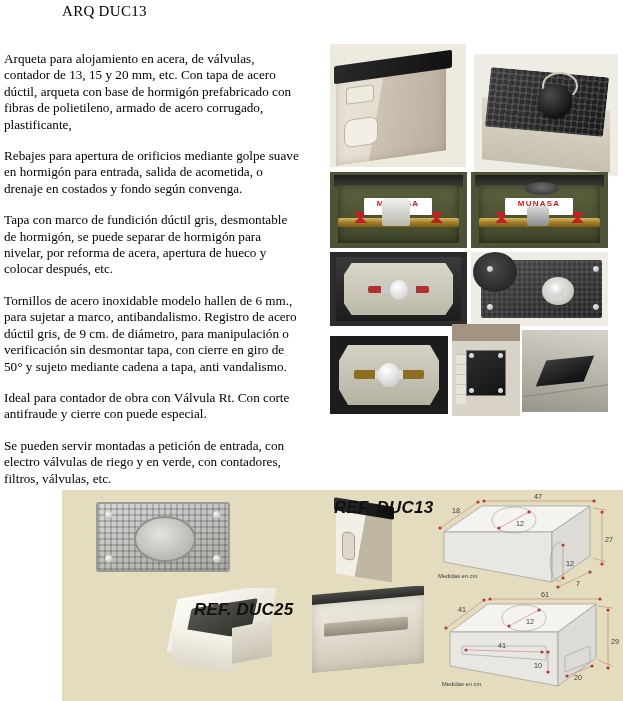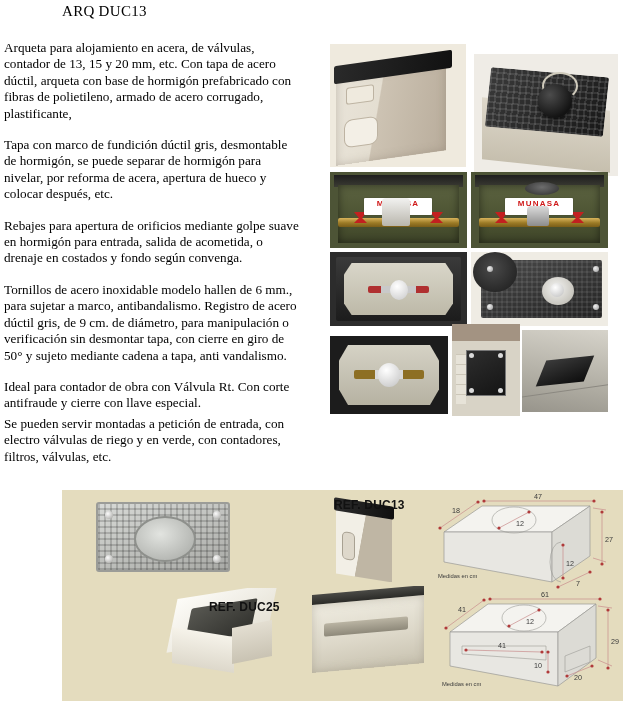--- a/index.html
+++ b/index.html
@@ -29,21 +29,21 @@
 
   
   #description {
     position: absolute;
     left: 4px;
     top: 36px;
     width: 296px;
     font-size: 13.2px;
     line-height: 16.4px;
   }
-  #description p { margin: 4px 0 15px 0; }
+  #description p { margin: 15px 0 15px 0; }
   #description p.tight { margin-bottom: 0; }
 
   
   #photo-collage {
     position: absolute;
     left: 326px;
     top: 44px;
     width: 292px;
     height: 410px;
   }
@@ -352,28 +352,29 @@
   }
   .prod-duc25 .slot {
     position:absolute; left:16px; top:34px; width:84px; height:13px;
     background: linear-gradient(180deg,#bab4a3,#8e897a);
     transform: skewY(-5deg); border-radius:2px;
   }
 
   .ref-label {
     position: absolute;
     font-family: "Liberation Sans", sans-serif;
-    font-size: 12px;
+    font-size: 17px;
     font-weight: bold;
     color: #111;
     letter-spacing: 0.2px;
     white-space: nowrap;
+    font-style: italic;
   }
   #ref-duc13 { left: 272px; top: 8px; }
-  #ref-duc25 { left: 127px; top: 110px; padding-left: 20px; }
+  #ref-duc25 { left: 112px; top: 110px; padding-left: 20px; }
 
   
   .drawing {
     position: absolute;
   }
   #drawing-top { left: 368px; top: 0px; width: 193px; height: 104px; }
   #drawing-bottom { left: 366px; top: 100px; width: 196px; height: 108px; }
 
   .drawing svg { display:block; }
 
@@ -394,24 +395,24 @@
   .box-face-right{ fill:#dcdbd5; stroke:#9a9a96; stroke-width:0.7; }
   .detail-line { stroke:#9a9a96; stroke-width:0.6; fill:none; }
 </style>
 </head>
 <body>
 
 <div id="page-title">ARQ DUC13</div>
 
 <div id="description">
   <p>Arqueta para alojamiento en acera, de válvulas, contador de 13, 15 y 20 mm, etc. Con tapa de acero dúctil, arqueta con base de hormigón prefabricado con fibras de polietileno, armado de acero corrugado, plastificante,</p>
+  <p>Rebajes para apertura de orificios mediante golpe suave en hormigón para entrada, salida de acometida, o drenaje en costados y fondo según convenga.</p>
   <p>Tapa con marco de fundición dúctil gris, desmontable de hormigón, se puede separar de hormigón para nivelar, por reforma de acera, apertura de hueco y colocar después, etc.</p>
-  <p>Rebajes para apertura de orificios mediante golpe suave en hormigón para entrada, salida de acometida, o drenaje en costados y fondo según convenga.</p>
   <p>Tornillos de acero inoxidable modelo hallen de 6 mm., para sujetar a marco, antibandalismo. Registro de acero dúctil gris, de 9 cm. de diámetro, para manipulación o verificación sin desmontar tapa, con cierre en giro de 50° y sujeto mediante cadena a tapa, anti vandalismo.</p>
-  <p class="tight">Ideal para contador de obra con Válvula Rt. Con corte antifraude y cierre con llave especial.</p>
+  <p class="tight">Ideal para contador de obra con Válvula Rt. Con corte antifraude y cierre con puede especial.</p>
   <p class="tight">Se pueden servir montadas a petición de entrada, con electro válvulas de riego y en verde, con contadores, filtros, válvulas, etc.</p>
 </div>
 
 <div id="photo-collage">
 
   <div class="photo p1">
     <div class="body"></div>
     <div class="lid"></div>
     <div class="hole1"></div>
     <div class="hole2"></div>

